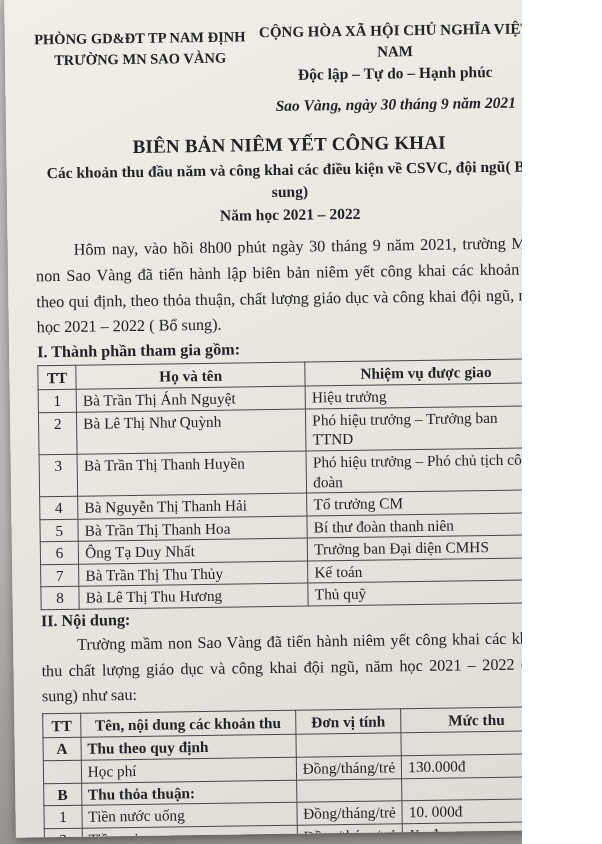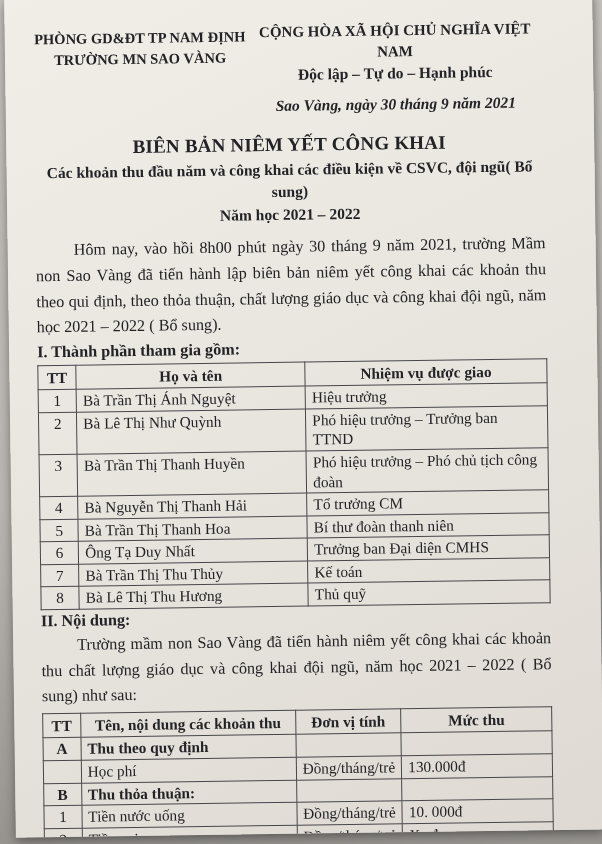--- a/index.html
+++ b/index.html
@@ -3,21 +3,21 @@
 <meta charset="utf-8">
 <style>
   * { margin: 0; padding: 0; box-sizing: border-box; }
   html, body { width: 602px; height: 844px; }
   body {
     font-family: "Liberation Serif", "DejaVu Serif", serif;
     color: #232327;
   }
   .photo {
     position: relative;
-    width: 602px; height: 844px;
+    width: 522px; height: 844px;
     overflow: hidden;
     background: linear-gradient(180deg, #c6c3be 0%, #bab7b2 60%, #979490 100%);
   }
   .paper {
     position: absolute;
     left: 10px; top: -4px;
     width: 588px; height: 838px;
     background: linear-gradient(155deg, #f1eee8 0%, #eae7e1 40%, #ded9d3 100%);
     transform: rotate(-0.8deg);
     transform-origin: 45% 50%;

